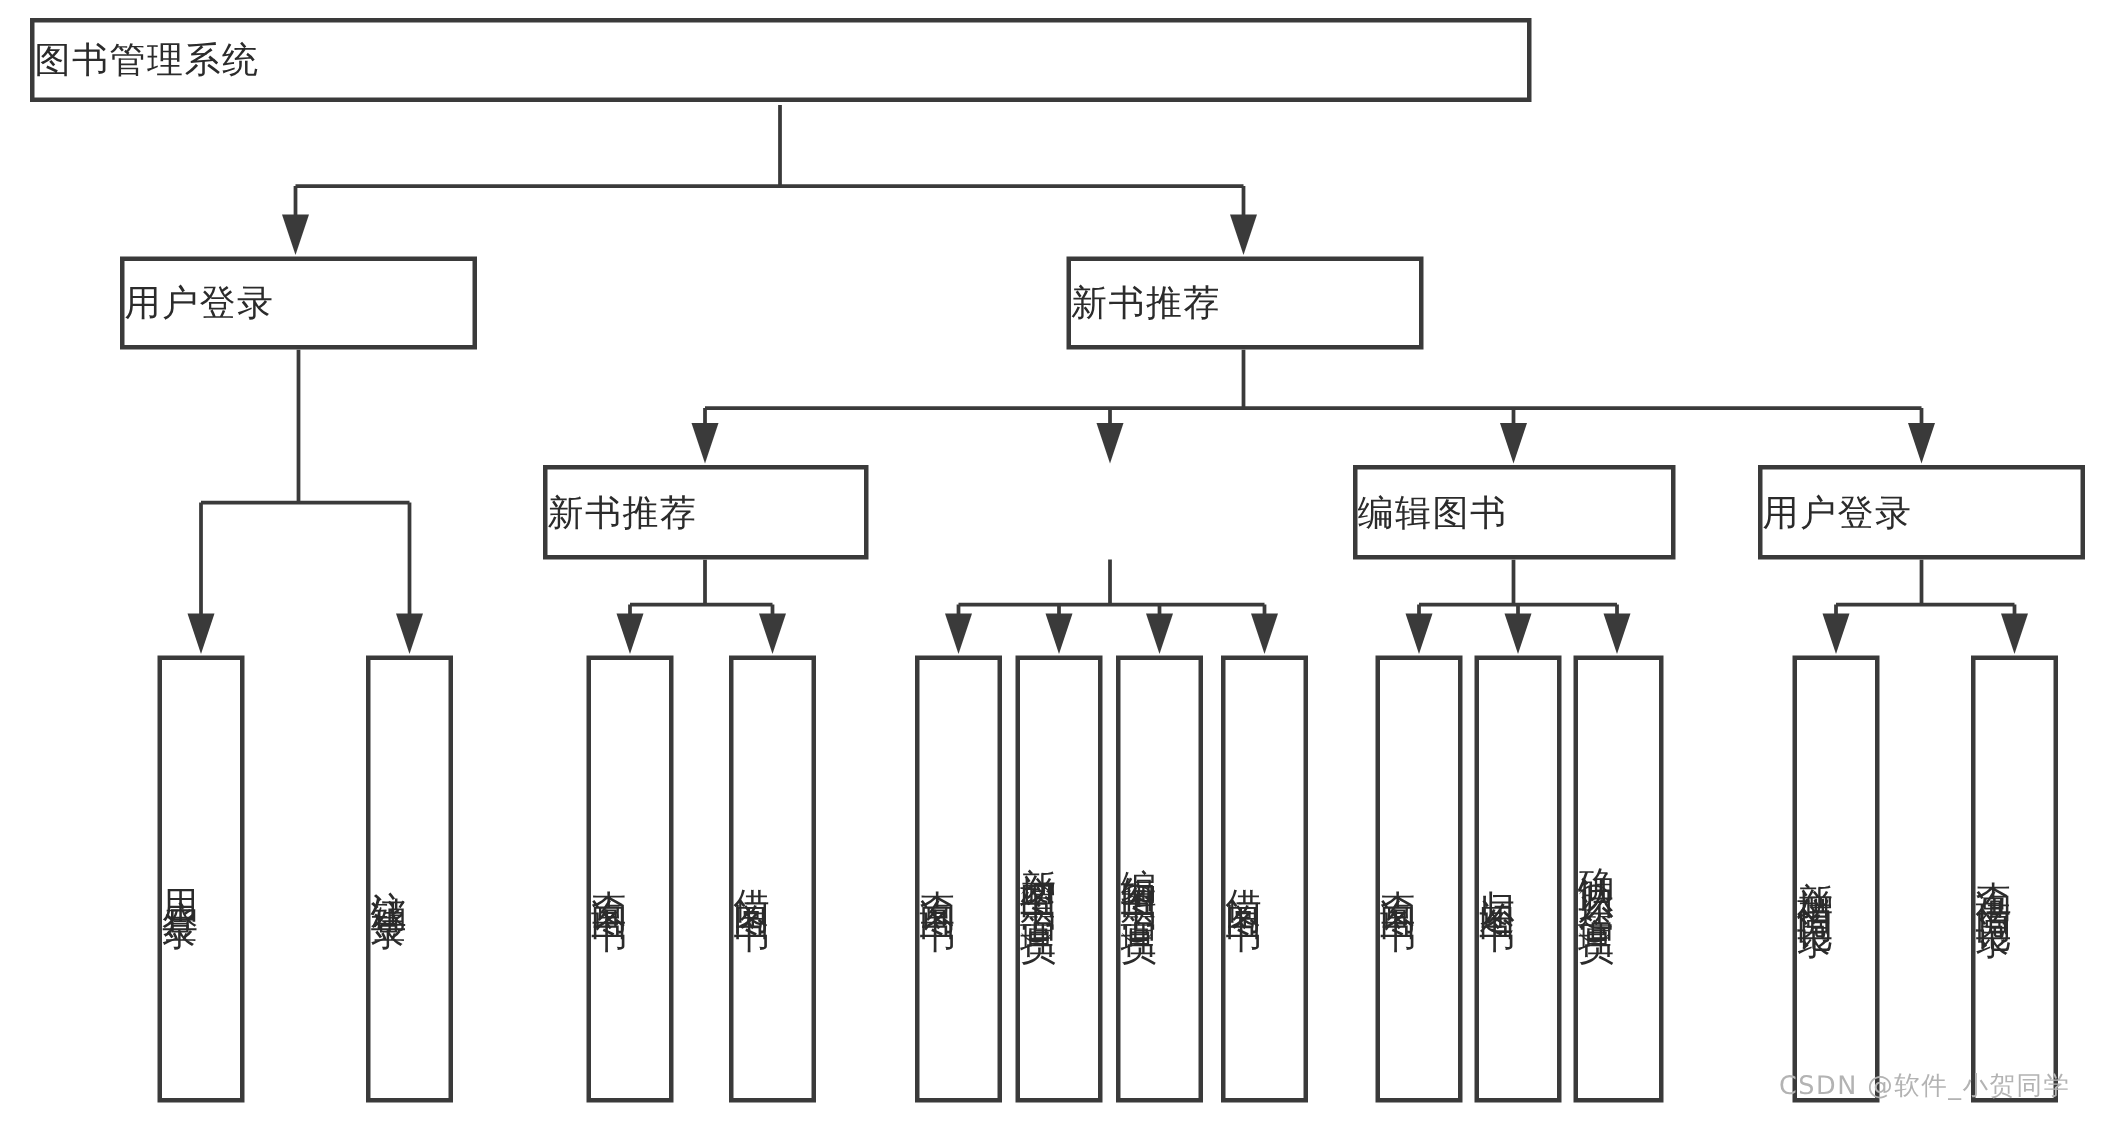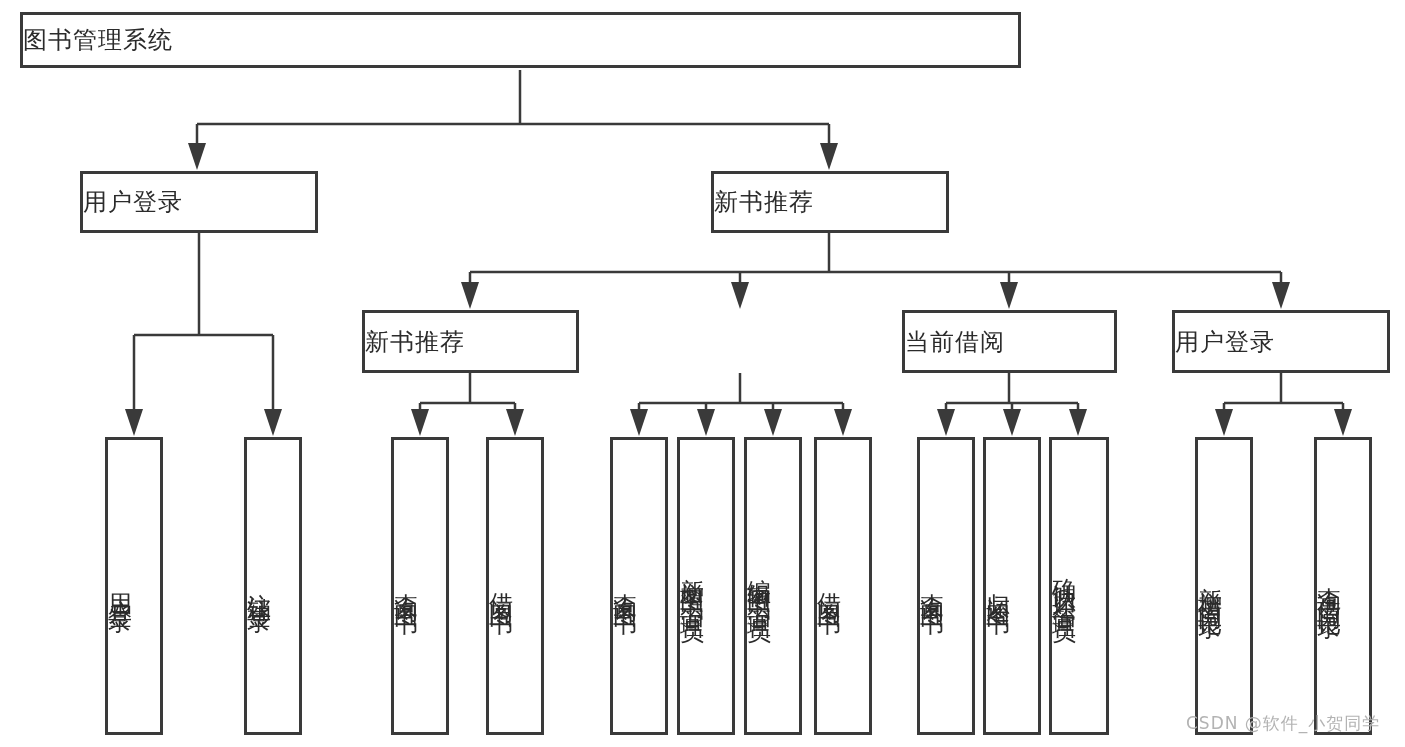--- a/index.html
+++ b/index.html
@@ -132,21 +132,21 @@
     <span>用户登录</span>
   </div>
   <div class="box h" style="left:711px;top:171px;width:238px;height:62px">
     <span>新书推荐</span>
   </div>
 
   <div class="box h" style="left:362px;top:310px;width:217px;height:63px">
     <span>新书推荐</span>
   </div>
   <div class="box h" style="left:902px;top:310px;width:215px;height:63px">
-    <span>当前借阅</span>
+    <span>编辑图书</span>
   </div>
   <div class="box h" style="left:1172px;top:310px;width:218px;height:63px">
     <span>用户登录</span>
   </div>
 
   <div class="box v" style="left:105px;top:437px;width:58px;height:298px">
     <span>用户登录</span>
   </div>
   <div class="box v" style="left:244px;top:437px;width:58px;height:298px">
     <span>注销登录</span>

